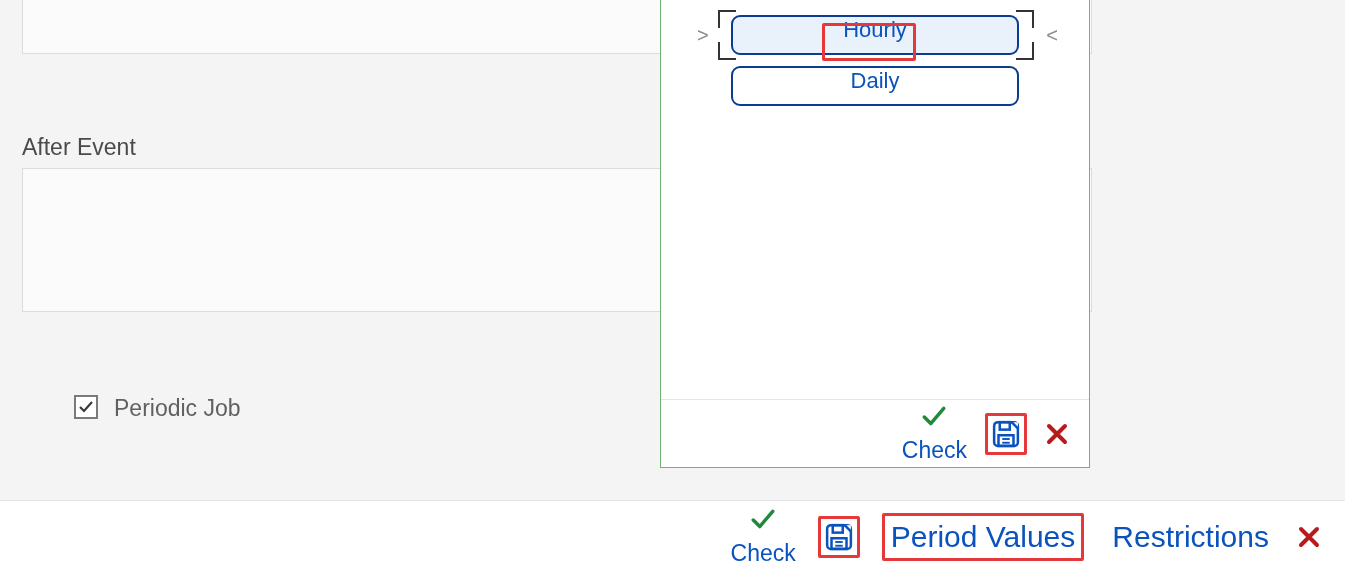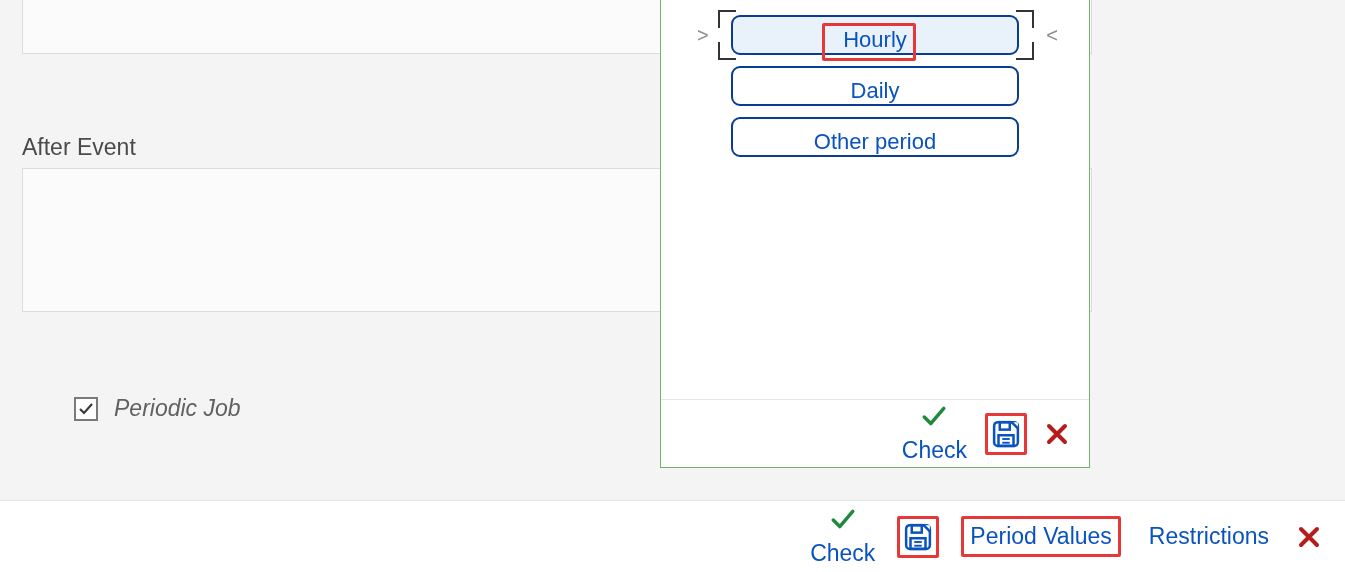--- a/index.html
+++ b/index.html
@@ -42,23 +42,22 @@
     height: 144px;
     background: #fbfbfb;
     border: 1px solid #dcdcdc;
   }
 
   .periodic-row {
     position: absolute;
     left: 74px;
     top: 395px;
     display: flex;
-    align-items: center;
+    align-items: flex-start;
     gap: 16px;
-    font-style: italic;
   }
   .checkbox {
     width: 24px;
     height: 24px;
     border: 2px solid #7a7a7a;
     display: flex;
     align-items: center;
     justify-content: center;
     background: #fff;
   }
@@ -99,21 +98,21 @@
   }
   .option-btn {
     width: 288px;
     height: 40px;
     border: 2px solid #0a3d91;
     border-radius: 9px;
     background: #fff;
     color: #0a53be;
     font-size: 22px;
     display: flex;
-    align-items: flex-end;
+    align-items: flex-start;
     justify-content: center;
     cursor: pointer;
   }
   .option-btn.selected {
     background: #e9f2fb;
   }
   .selection-indicator {
     color: #8c8c8c;
     font-size: 20px;
     position: absolute;
@@ -194,21 +193,21 @@
     background: #fff;
     border-top: 1px solid #e5e5e5;
     display: flex;
     align-items: center;
     justify-content: flex-end;
     padding-right: 24px;
     gap: 22px;
   }
   .link-text {
     color: #0a53be;
-    font-size: 23px;
+    font-size: 30px;
     cursor: pointer;
     padding: 4px 6px;
   }
   .red-outline {
     border: 3px solid #e63838;
     border-radius: 2px;
   }
 </style>
 </head>
 <body>
@@ -245,25 +244,20 @@
     </div>
 
     <div class="option-row">
       <div class="option-btn">
         <span>Daily</span>
       </div>
     </div>
 
 
 
-    <div class="option-row">
-      <div class="option-btn">
-        <span>Other period</span>
-      </div>
-    </div>
   </div>
 
   <div class="popup-footer">
     <div class="check-row">
       <svg class="checkmark-icon" viewBox="0 0 24 24">
         <path d="M3 13 L9 19 L21 5" stroke="#1f8a3b" stroke-width="3.2" fill="none" stroke-linecap="round" stroke-linejoin="round"></path>
       </svg>
       <span class="check-label">Check</span>
     </div>
     <div class="save-icon-wrap red-outline">

